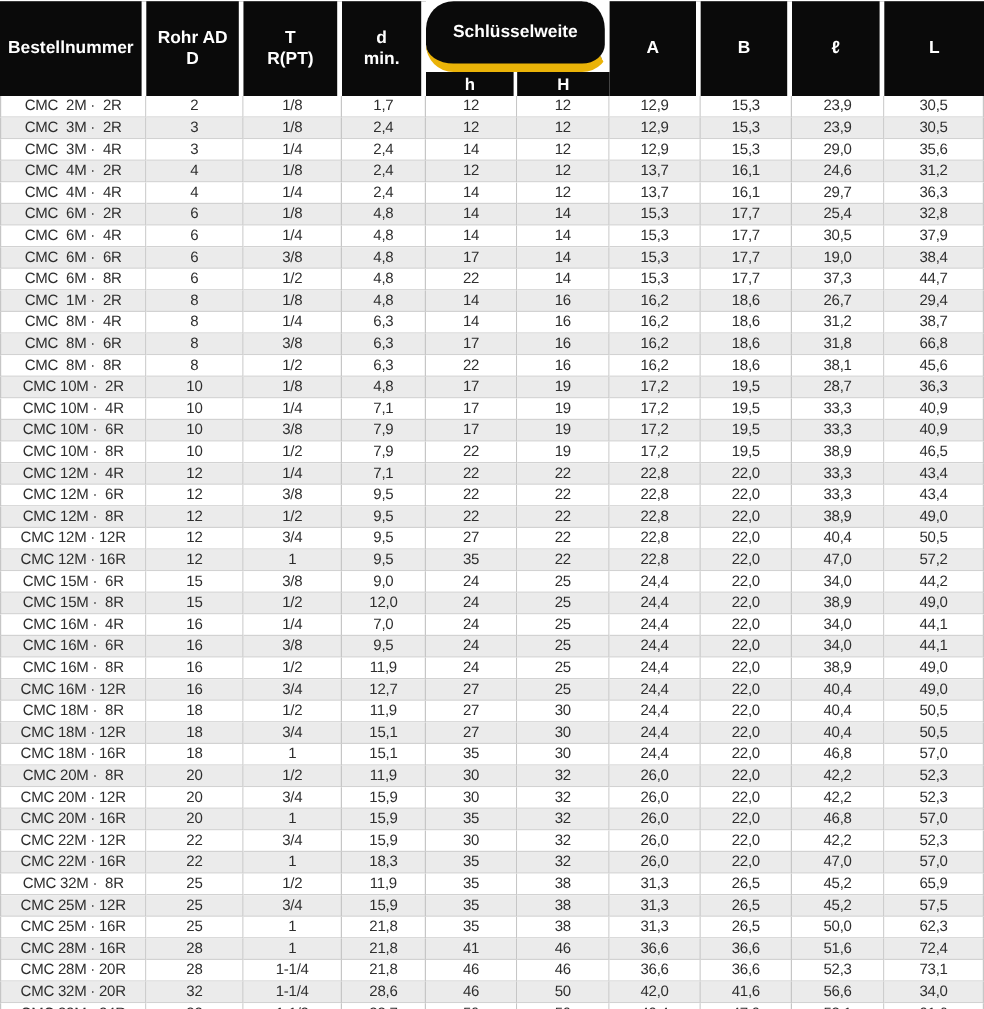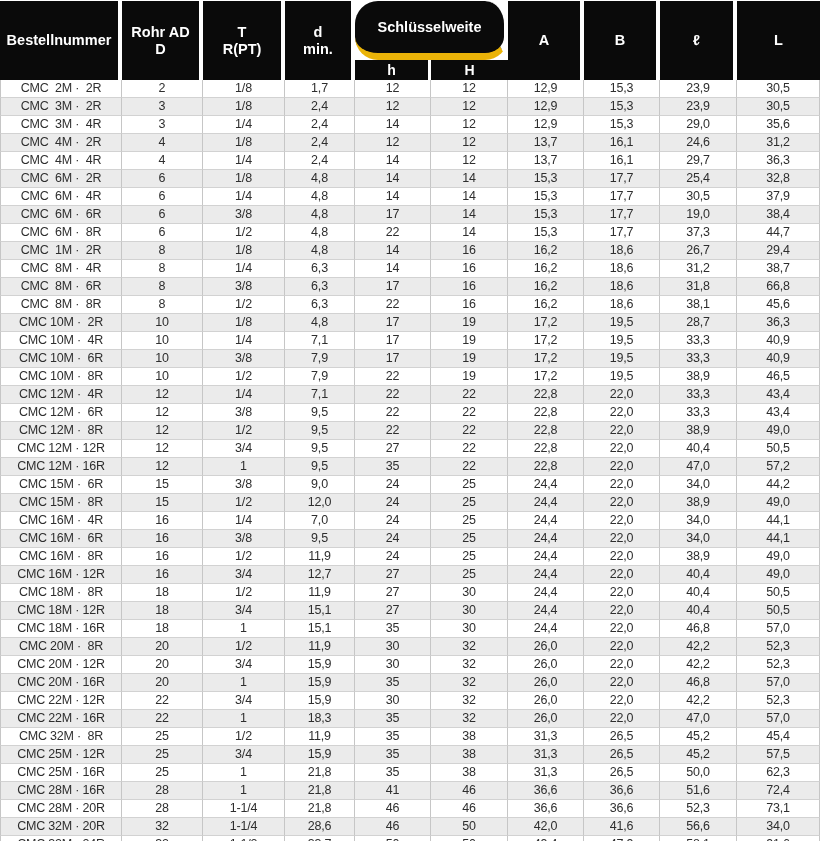--- a/index.html
+++ b/index.html
@@ -522,21 +522,21 @@
       <tr>
         <td class="c-best">CMC 32M ·  8R</td>
         <td>25</td>
         <td>1/2</td>
         <td>11,9</td>
         <td>35</td>
         <td>38</td>
         <td>31,3</td>
         <td>26,5</td>
         <td>45,2</td>
-        <td>45,4</td>
+        <td>65,9</td>
       </tr>
       <tr>
         <td class="c-best">CMC 25M · 12R</td>
         <td>25</td>
         <td>3/4</td>
         <td>15,9</td>
         <td>35</td>
         <td>38</td>
         <td>31,3</td>
         <td>26,5</td>

